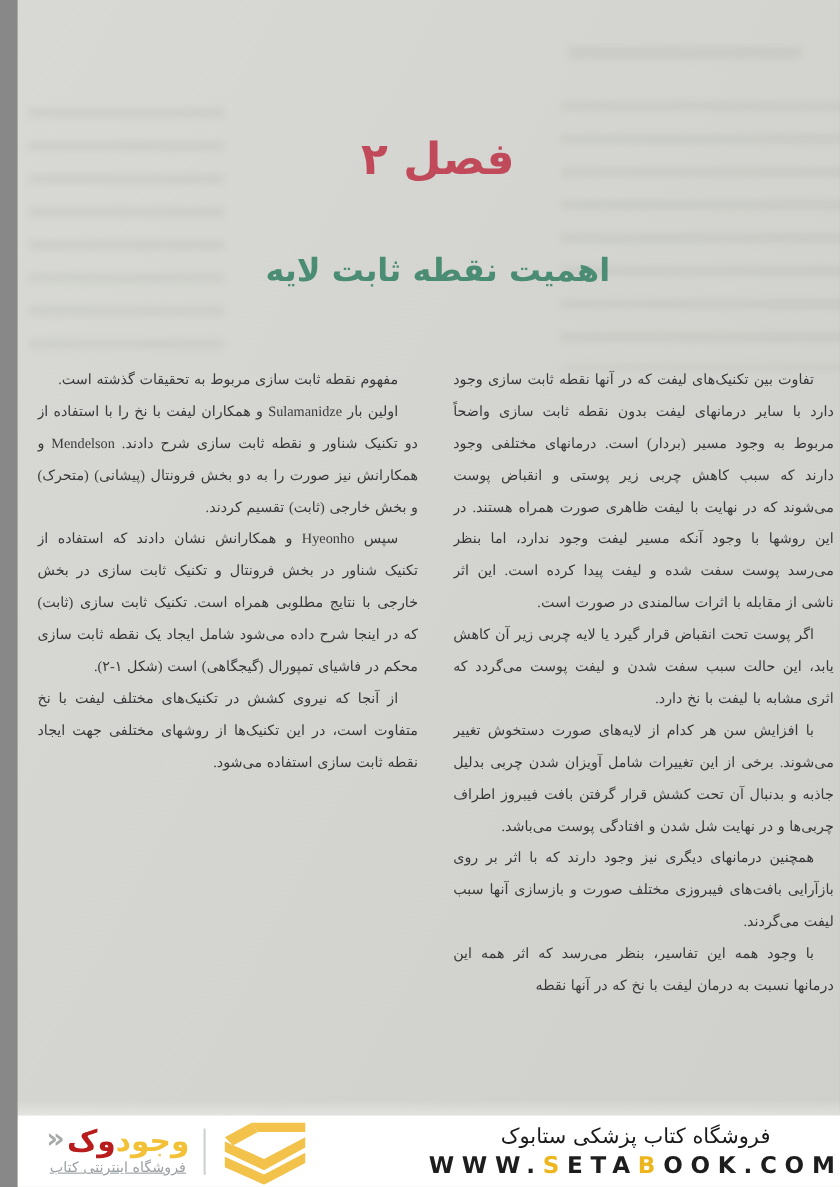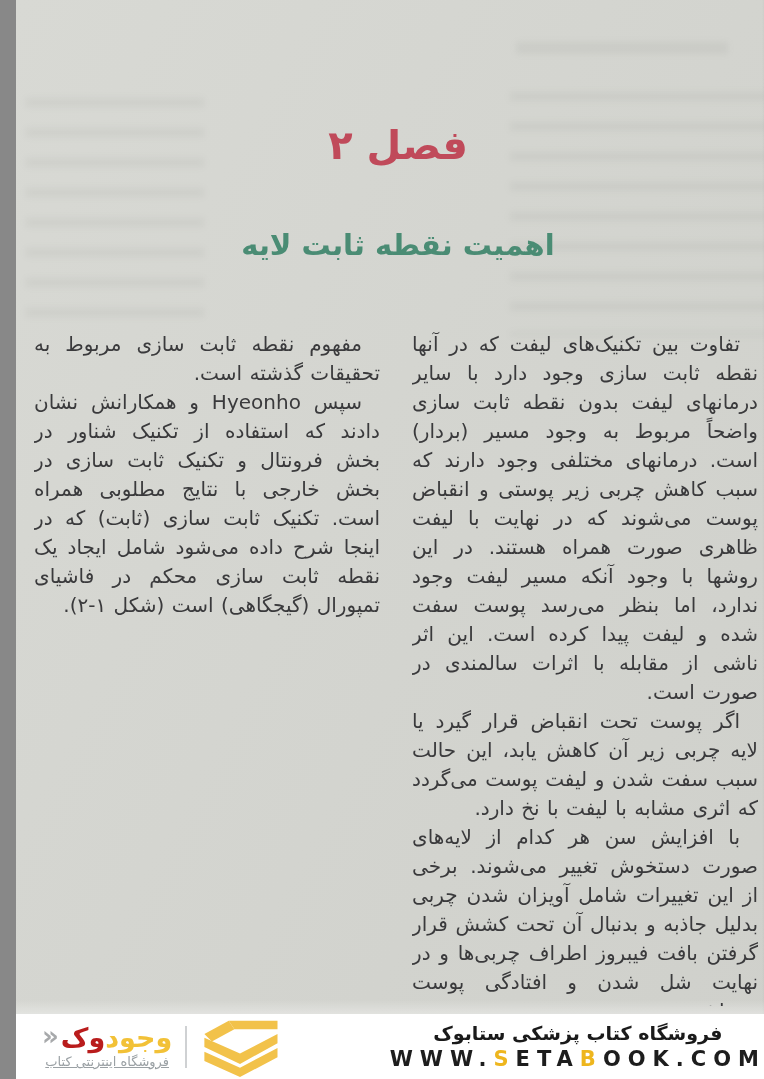--- a/index.html
+++ b/index.html
@@ -42,42 +42,43 @@
     direction:rtl;
   }
 
   .columns {
     position:absolute; top:330px; left:18px; right:22px; height:676px;
     display:flex; direction:rtl; gap:32px; overflow:hidden;
   }
   .col { flex:1 1 0; overflow:hidden; }
   .col p {
     direction:rtl; text-align:justify; text-indent:18px;
-    font-size:20px; line-height:29px; color:#3a3a3c;
+    font-size:13px; line-height:29px; color:#3a3a3c;
     word-spacing:1px;
+    font-family:Liberation Serif, serif;
   }
 
   
   .footer {
     position:absolute; left:0; right:0; bottom:0; height:65px;
     background:#ffffff; display:flex; align-items:center;
     justify-content:space-between; padding:0 8px 0 26px;
   }
   .brand { display:flex; align-items:center; gap:13px; }
   .wordmark-block { display:flex; flex-direction:column; align-items:center; }
   .wordmark { direction:rtl; display:flex; align-items:center; font-weight:700; font-size:27px; line-height:1; }
   .wm-yellow { color:#f2c137; }
   .wm-gray { color:#b91c1c; }
   .wm-chevron { color:#a7a9ab; font-size:26px; font-weight:700; margin-right:2px; transform:translateY(-2px); }
   .tagline { direction:rtl; font-size:13px; color:#9aa0a4; margin-top:3px;text-decoration:underline; }
   .divider { width:2px; height:42px; background:#cfd1d3; }
   .emblem { display:block; }
 
   .store-block { display:flex; flex-direction:column; align-items:center; gap:3px; padding-right:6px; }
-  .store-title { direction:rtl; font-size:19px; font-weight:700; color:#1a1a1a; }
+  .store-title { direction:rtl; font-size:19px; font-weight:400; color:#1a1a1a; }
   .url { font-size:21px; font-weight:700; letter-spacing:7px; color:#1d1d1d; white-space:nowrap; }
   .url .gold { color:#eeb61e; }
 </style>
 </head>
 <body>
 
 <div class="page">
 
   <div class="ghost ghost-topline"></div>
   <div class="ghost ghost-left"></div>
@@ -86,25 +87,28 @@
   <div class="curl-light"></div>
 
   <h1 class="chapter-label">فصل ۲</h1>
   <h2 class="chapter-title">اهمیت نقطه ثابت لایه</h2>
 
   <div class="columns">
     <div class="col">
       <p>تفاوت بین تکنیک‌های لیفت که در آنها نقطه ثابت سازی وجود دارد با سایر درمانهای لیفت بدون نقطه ثابت سازی واضحاً مربوط به وجود مسیر (بردار) است. درمانهای مختلفی وجود دارند که سبب کاهش چربی زیر پوستی و انقباض پوست می‌شوند که در نهایت با لیفت ظاهری صورت همراه هستند. در این روشها با وجود آنکه مسیر لیفت وجود ندارد، اما بنظر می‌رسد پوست سفت شده و لیفت پیدا کرده است. این اثر ناشی از مقابله با اثرات سالمندی در صورت است.</p>
       <p>اگر پوست تحت انقباض قرار گیرد یا لایه چربی زیر آن کاهش یابد، این حالت سبب سفت شدن و لیفت پوست می‌گردد که اثری مشابه با لیفت با نخ دارد.</p>
       <p>با افزایش سن هر کدام از لایه‌های صورت دستخوش تغییر می‌شوند. برخی از این تغییرات شامل آویزان شدن چربی بدلیل جاذبه و بدنبال آن تحت کشش قرار گرفتن بافت فیبروز اطراف چربی‌ها و در نهایت شل شدن و افتادگی پوست می‌باشد.</p>
+      <p>همچنین درمانهای دیگری نیز وجود دارند که با اثر بر روی بازآرایی بافت‌های فیبروزی مختلف صورت و بازسازی آنها سبب لیفت می‌گردند.</p>
       <p>با وجود همه این تفاسیر، بنظر می‌رسد که اثر همه این درمانها نسبت به درمان لیفت با نخ که در آنها نقطه</p>
     </div>
     <div class="col">
       <p>مفهوم نقطه ثابت سازی مربوط به تحقیقات گذشته است.</p>
+      <p>اولین بار Sulamanidze و همکاران لیفت با نخ را با استفاده از دو تکنیک شناور و نقطه ثابت سازی شرح دادند. Mendelson و همکارانش نیز صورت را به دو بخش فرونتال (پیشانی) (متحرک) و بخش خارجی (ثابت) تقسیم کردند.</p>
       <p>سپس Hyeonho و همکارانش نشان دادند که استفاده از تکنیک شناور در بخش فرونتال و تکنیک ثابت سازی در بخش خارجی با نتایج مطلوبی همراه است. تکنیک ثابت سازی (ثابت) که در اینجا شرح داده می‌شود شامل ایجاد یک نقطه ثابت سازی محکم در فاشیای تمپورال (گیجگاهی) است (شکل ۱-۲).</p>
+      <p>از آنجا که نیروی کشش در تکنیک‌های مختلف لیفت با نخ متفاوت است، در این تکنیک‌ها از روشهای مختلفی جهت ایجاد نقطه ثابت سازی استفاده می‌شود.</p>
     </div>
   </div>
 
   <footer class="footer">
 
     <div class="brand">
       <div class="wordmark-block">
         <div class="wordmark">
           <span class="wm-yellow">وجود</span>
             <span class="wm-gray">وک</span>

